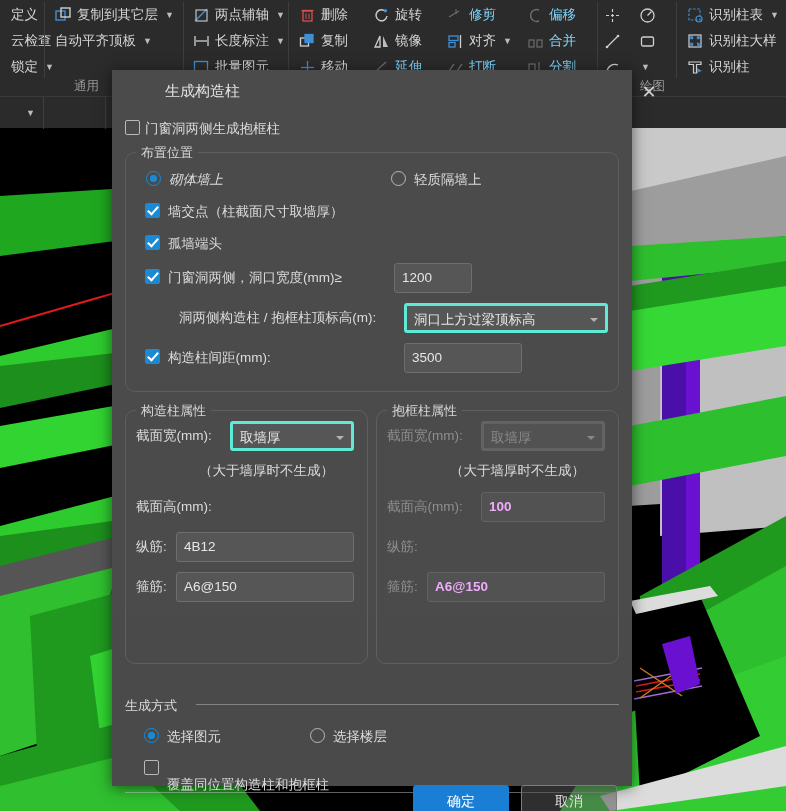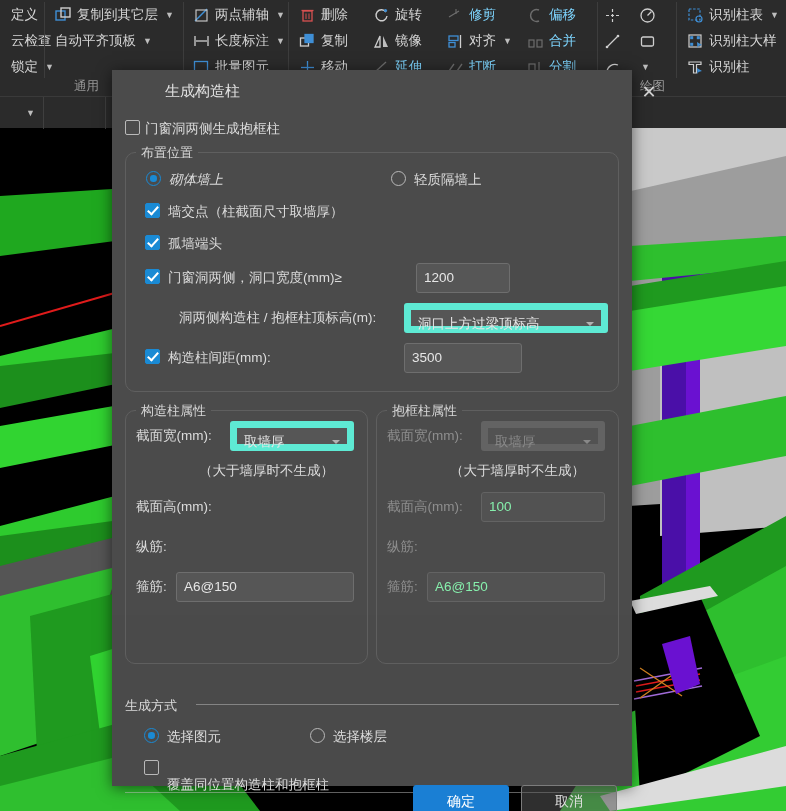--- a/index.html
+++ b/index.html
@@ -90,25 +90,25 @@
   .rd.sel::after { content: ""; position: absolute; left: 3.2px; top: 3.2px; width: 6.4px; height: 6.4px; border-radius: 50%; background: #1a8ad4; }
 
   
   .inp {
     position: absolute; background: #565656; border: 1px solid #6e6e6e; border-radius: 3px;
     color: #e6e6e6; font-size: 13.5px; padding: 0 7px; line-height: 28px; height: 30px;
     font-family: "Liberation Sans", sans-serif;
   }
   .inp.focused { border: 1.6px solid #1a8ad4; background: #565656; }
   .inp.focused .sel { background: #1a7fd4; color: #ffffff; padding: 1px 1px; }
-  .inp.disabled { color: #86efac; border-color: #636363; background: #525252; }
+  .inp.disabled { color: #f0abfc; border-color: #636363; background: #525252; font-weight: bold; }
 
   
   .cbx {
-    position: absolute; background: #565656; border: 7px solid #5eead4; border-radius: 3px;
+    position: absolute; background: #565656; border: 3px solid #5eead4; border-radius: 3px;
     color: #e6e6e6; font-size: 13.5px; height: 30px; line-height: 28px; padding: 0 20px 0 7px;
     cursor: pointer;
   }
   .cbx.disabled { color: #8a8a8a; background: #525252; border-color: #636363; }
   .cbx .arw { position: absolute; right: 7px; top: 12px; width: 0; height: 0;
     border-left: 4px solid transparent; border-right: 4px solid transparent; border-top: 4px solid #b2b2b2; }
   .cbx.disabled .arw { border-top-color: #888; }
 
   
   .btn {
@@ -492,21 +492,21 @@
         <label class="lbl" style="left:288px; top:18px;">轻质隔墙上</label>
 
         <div class="cb checked" style="left:19px; top:50px;"></div>
         <label class="lbl" style="left:42px; top:50px;">墙交点（柱截面尺寸取墙厚）</label>
 
         <div class="cb checked" style="left:19px; top:82px;"></div>
         <label class="lbl" style="left:42px; top:82px;">孤墙端头</label>
 
         <div class="cb checked" style="left:19px; top:116px;"></div>
         <label class="lbl" style="left:42px; top:116px;">门窗洞两侧，洞口宽度(mm)≥</label>
-        <div class="inp" style="left:290px; top:110px; width:94px;">1200</div>
+        <div class="inp" style="left:268px; top:110px; width:78px;">1200</div>
 
         <label class="lbl" style="left:53px; top:156px;">洞两侧构造柱 / 抱框柱顶标高(m):</label>
         <div class="cbx" style="left:278px; top:150px; width:204px;">
           <span>洞口上方过梁顶标高</span>
           <span class="arw"></span>
         </div>
 
         <div class="cb checked" style="left:19px; top:196px;"></div>
         <label class="lbl" style="left:42px; top:196px;">构造柱间距(mm):</label>
         <div class="inp" style="left:278px; top:190px; width:118px;">3500</div>
@@ -519,20 +519,21 @@
         <div class="cbx" style="left:104px; top:10px; width:124px;">
           <span>取墙厚</span>
           <span class="arw"></span>
         </div>
 
         <div class="note" style="left:73px; top:51px;">（大于墙厚时不生成）</div>
 
         <label class="lbl" style="left:10px; top:87px;">截面高(mm):</label>
 
         <label class="lbl" style="left:10px; top:127px;">纵筋:</label>
+        <div class="inp" style="left:50px; top:121px; width:178px;">4B12</div>
 
         <label class="lbl" style="left:10px; top:167px;">箍筋:</label>
         <div class="inp" style="left:50px; top:161px; width:178px;">A6@150</div>
       </div>
 
       <div class="group" style="left:264px; top:296px; width:243px; height:254px;">
         <span class="legend">抱框柱属性</span>
 
         <label class="lbl dim" style="left:10px; top:16px;">截面宽(mm):</label>
         <div class="cbx disabled" style="left:104px; top:10px; width:124px;">

